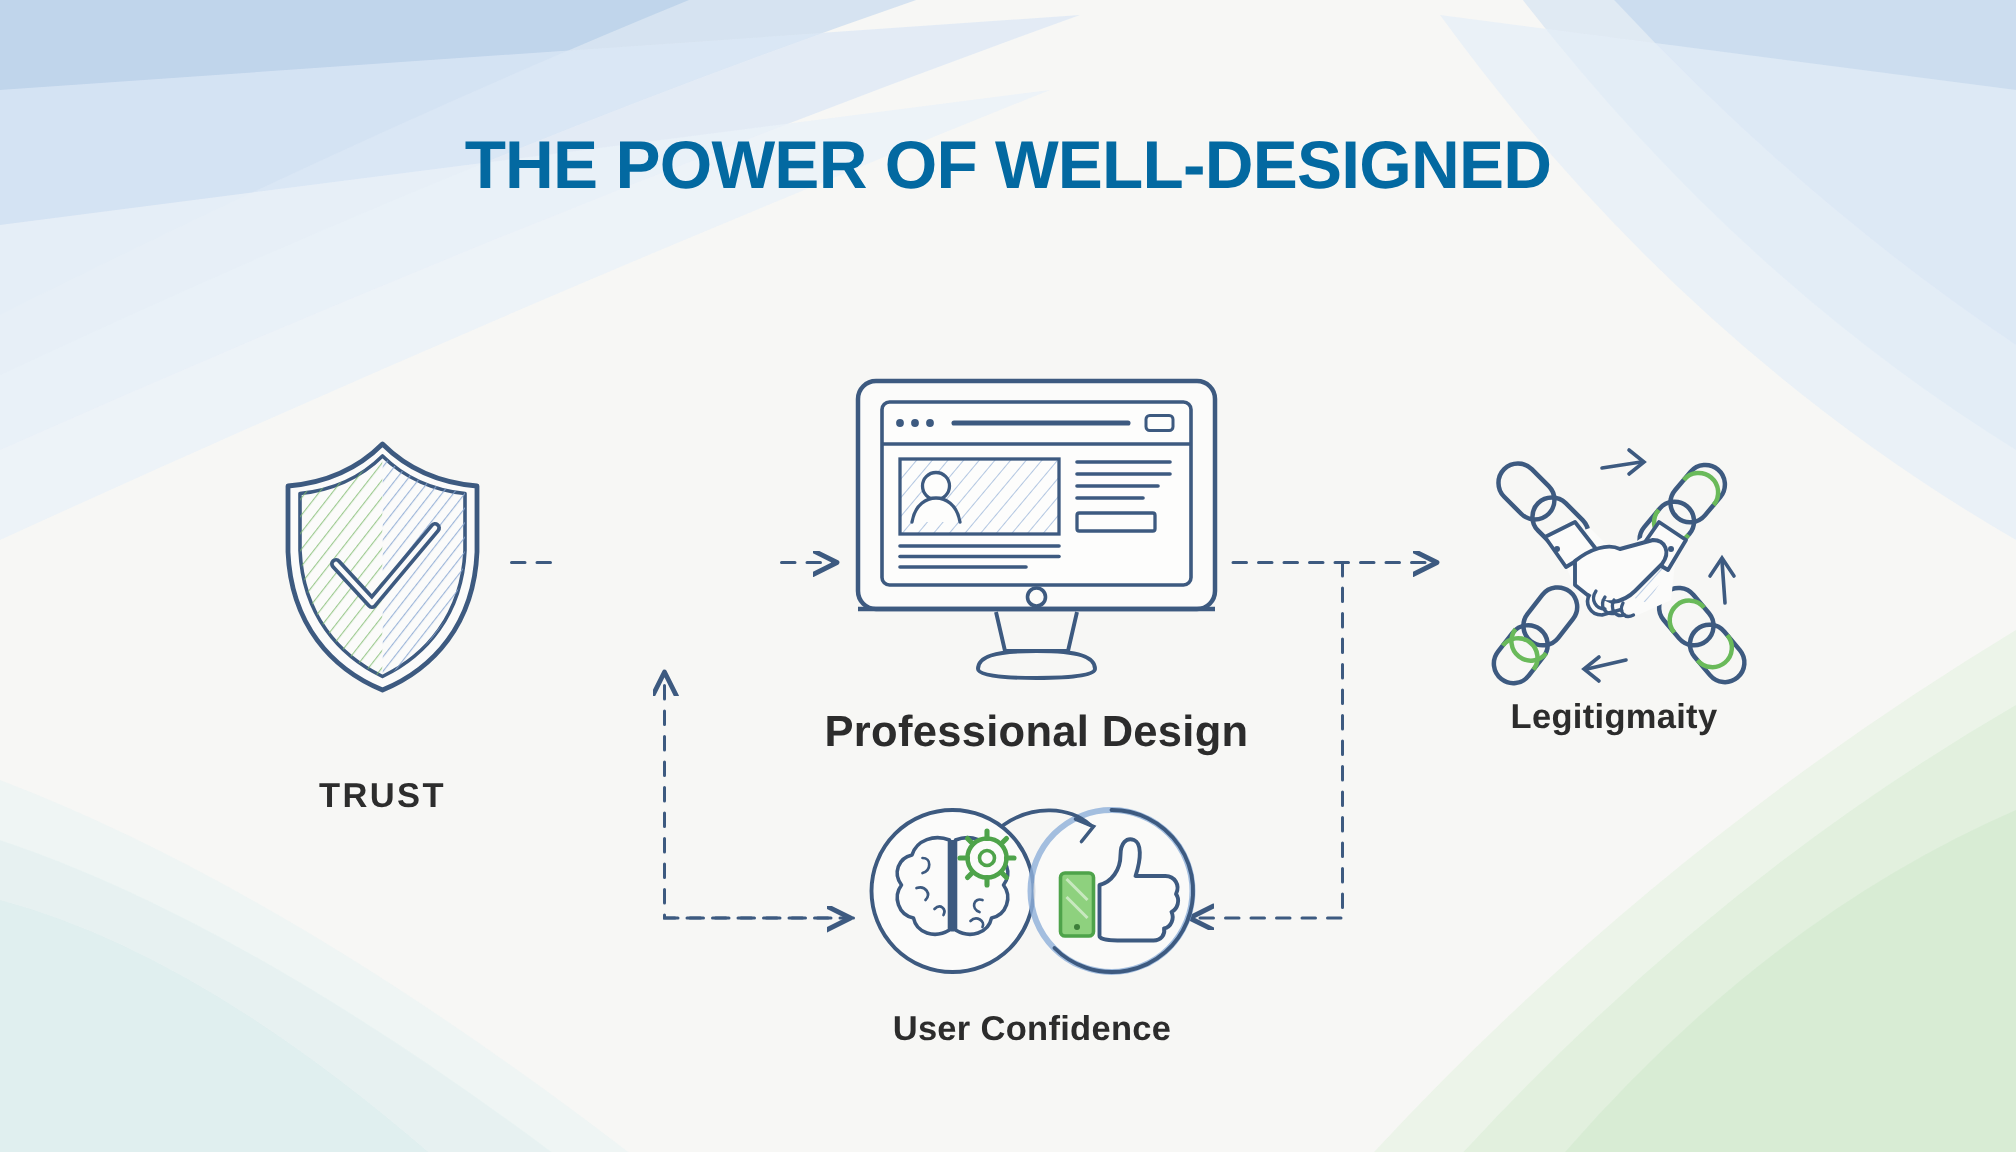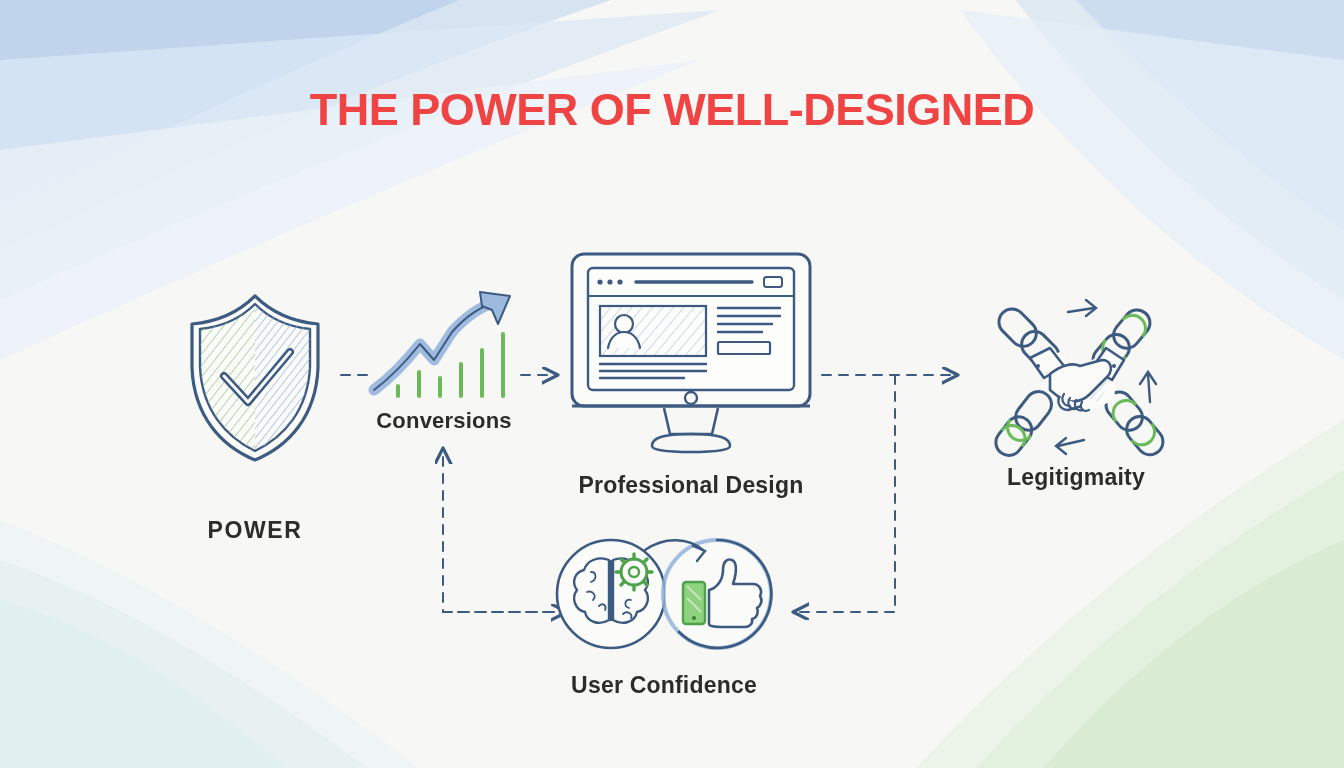--- a/index.html
+++ b/index.html
@@ -28,37 +28,37 @@
   #title-block{
     position:absolute;left:0;top:84px;width:1344px;
     text-align:center;
   }
   #title-block .tline{
     display:block;
     font-weight:bold;
     font-size:45px;
     line-height:52px;
     letter-spacing:-0.5px;
-    color:#ef4444;
+    color:#0369a1;
   }
 
   
   #node-trust{left:152px;top:290px;width:206px;}
   #node-trust .node-label{font-size:23px;letter-spacing:1.6px;margin-top:52px;color:#2d2d2d;}
 
   #node-conversions{left:360px;top:286px;width:168px;}
   #node-conversions .node-label{font-size:22px;margin-top:4px;color:#2c2c2c;}
 
   #node-design{left:552px;top:248px;width:278px;}
-  #node-design .node-label{font-size:23px;margin-top:12px;color:#2c2c2c;}
+  #node-design .node-label{font-size:29px;margin-top:12px;color:#2c2c2c;}
 
   #node-legit{left:978px;top:290px;width:196px;}
   #node-legit .node-label{font-size:23px;margin-top:2px;color:#2c2c2c;}
 
-  #node-confidence{left:524px;top:528px;width:280px;}
+  #node-confidence{left:548px;top:528px;width:280px;}
   #node-confidence .node-label{font-size:23px;margin-top:12px;color:#2c2c2c;}
 
   #connectors{position:absolute;left:0;top:0;width:1344px;height:768px;}
 </style>
 </head>
 <body>
 
 <div id="canvas">
 
   <svg class="bg-layer" viewBox="0 0 1344 768" xmlns="http://www.w3.org/2000/svg">
@@ -140,41 +140,23 @@
       <g clip-path="url(#shclipL)">
         <rect x="10" y="5" width="80" height="170" fill="url(#hatchG)"></rect>
       </g>
       <g clip-path="url(#shclipR)">
         <rect x="70" y="5" width="80" height="170" fill="url(#hatchB)"></rect>
       </g>
 
       <path d="M44,86 L68,112 L110,62" fill="none" stroke="#3d5a80" stroke-width="8" stroke-linecap="round" stroke-linejoin="round"></path>
       <path d="M44,86 L68,112 L110,62" fill="none" stroke="#fbfbfa" stroke-width="3" stroke-linecap="round" stroke-linejoin="round"></path>
     </svg>
-    <div class="node-label">POWER</div>
-  </div>
-
-  <div class="node" id="node-conversions">
-    <svg class="node-icon" width="160" height="118" viewBox="0 0 160 118" xmlns="http://www.w3.org/2000/svg">
-
-      <g stroke="#6aba5a" stroke-width="4" stroke-linecap="round">
-        <line x1="34" y1="110" x2="34" y2="100"></line>
-        <line x1="55" y1="110" x2="55" y2="86"></line>
-        <line x1="76" y1="110" x2="76" y2="92"></line>
-        <line x1="97" y1="110" x2="97" y2="78"></line>
-        <line x1="118" y1="110" x2="118" y2="64"></line>
-        <line x1="139" y1="110" x2="139" y2="48"></line>
-      </g>
-
-      <path d="M10,104 C26,92 40,78 56,58 L70,74 L88,46 C104,28 118,20 132,16" fill="none" stroke="#8fb0da" stroke-width="11" stroke-linecap="round" stroke-linejoin="round" opacity="0.85"></path>
-      <path d="M10,104 C26,92 40,78 56,58 L70,74 L88,46 C104,28 118,20 132,16" fill="none" stroke="#3d5a80" stroke-width="2" stroke-linecap="round" stroke-linejoin="round"></path>
-      <path d="M116,6 L146,10 L134,38 L128,24 L118,20 Z" fill="#9cb9de" stroke="#3d5a80" stroke-width="2" stroke-linejoin="round"></path>
-    </svg>
-    <div class="node-label">Conversions</div>
-  </div>
+    <div class="node-label">TRUST</div>
+  </div>
+
 
   <div class="node" id="node-design">
     <svg class="node-icon" width="250" height="212" viewBox="0 0 250 212" xmlns="http://www.w3.org/2000/svg">
       <defs>
         <pattern id="heroHatch" width="8" height="8" patternTransform="rotate(40)" patternUnits="userSpaceOnUse">
           <line x1="0" y1="0" x2="0" y2="8" stroke="#9db7da" stroke-width="1.3" opacity="0.8"></line>
         </pattern>
       </defs>
 
       <rect x="6" y="6" width="238" height="152" rx="12" fill="#fbfbfa" stroke="#3d5a80" stroke-width="3"></rect>

